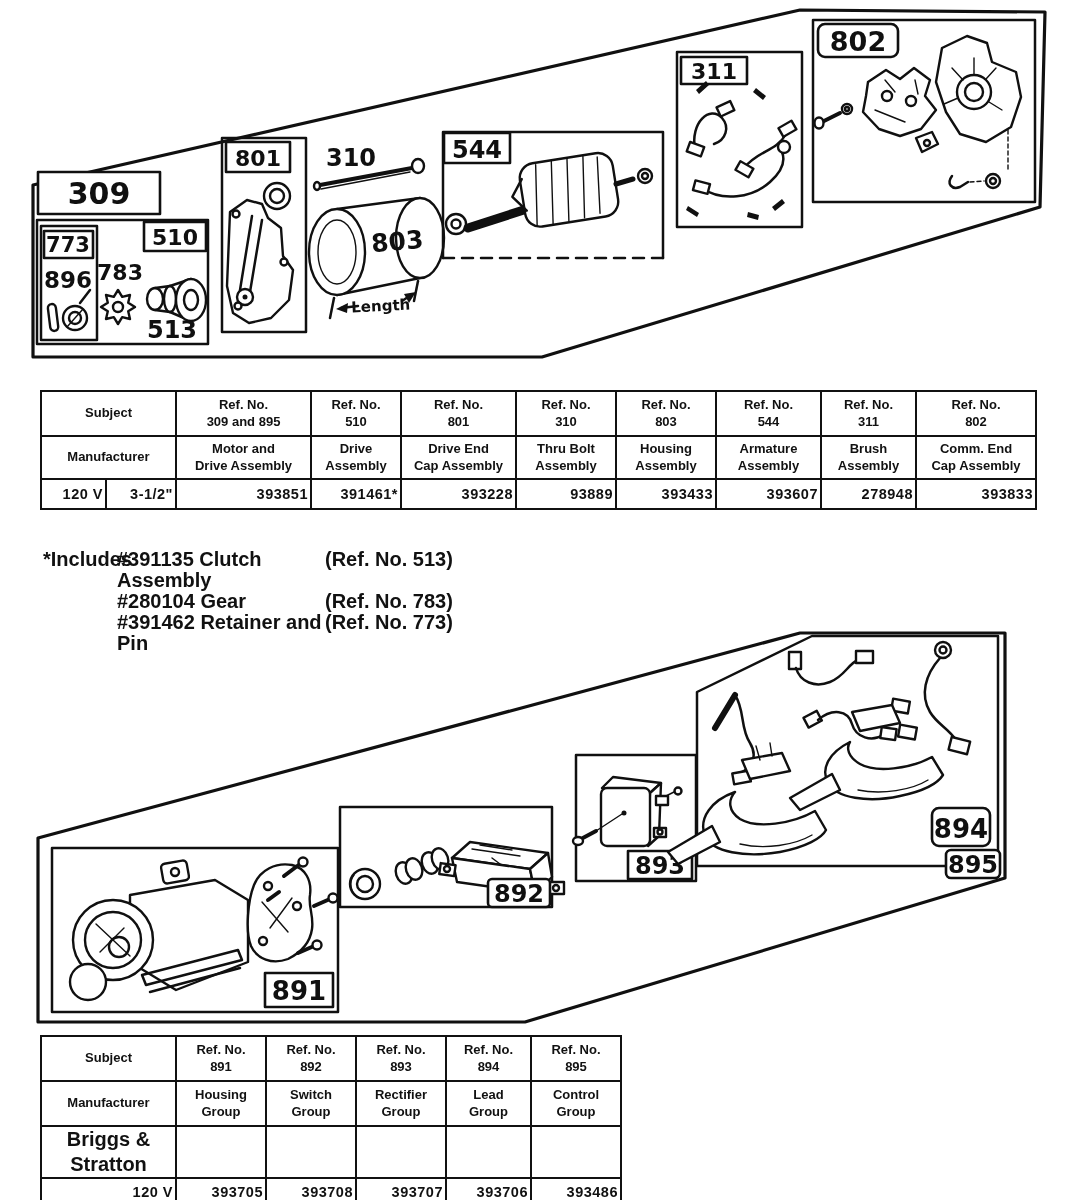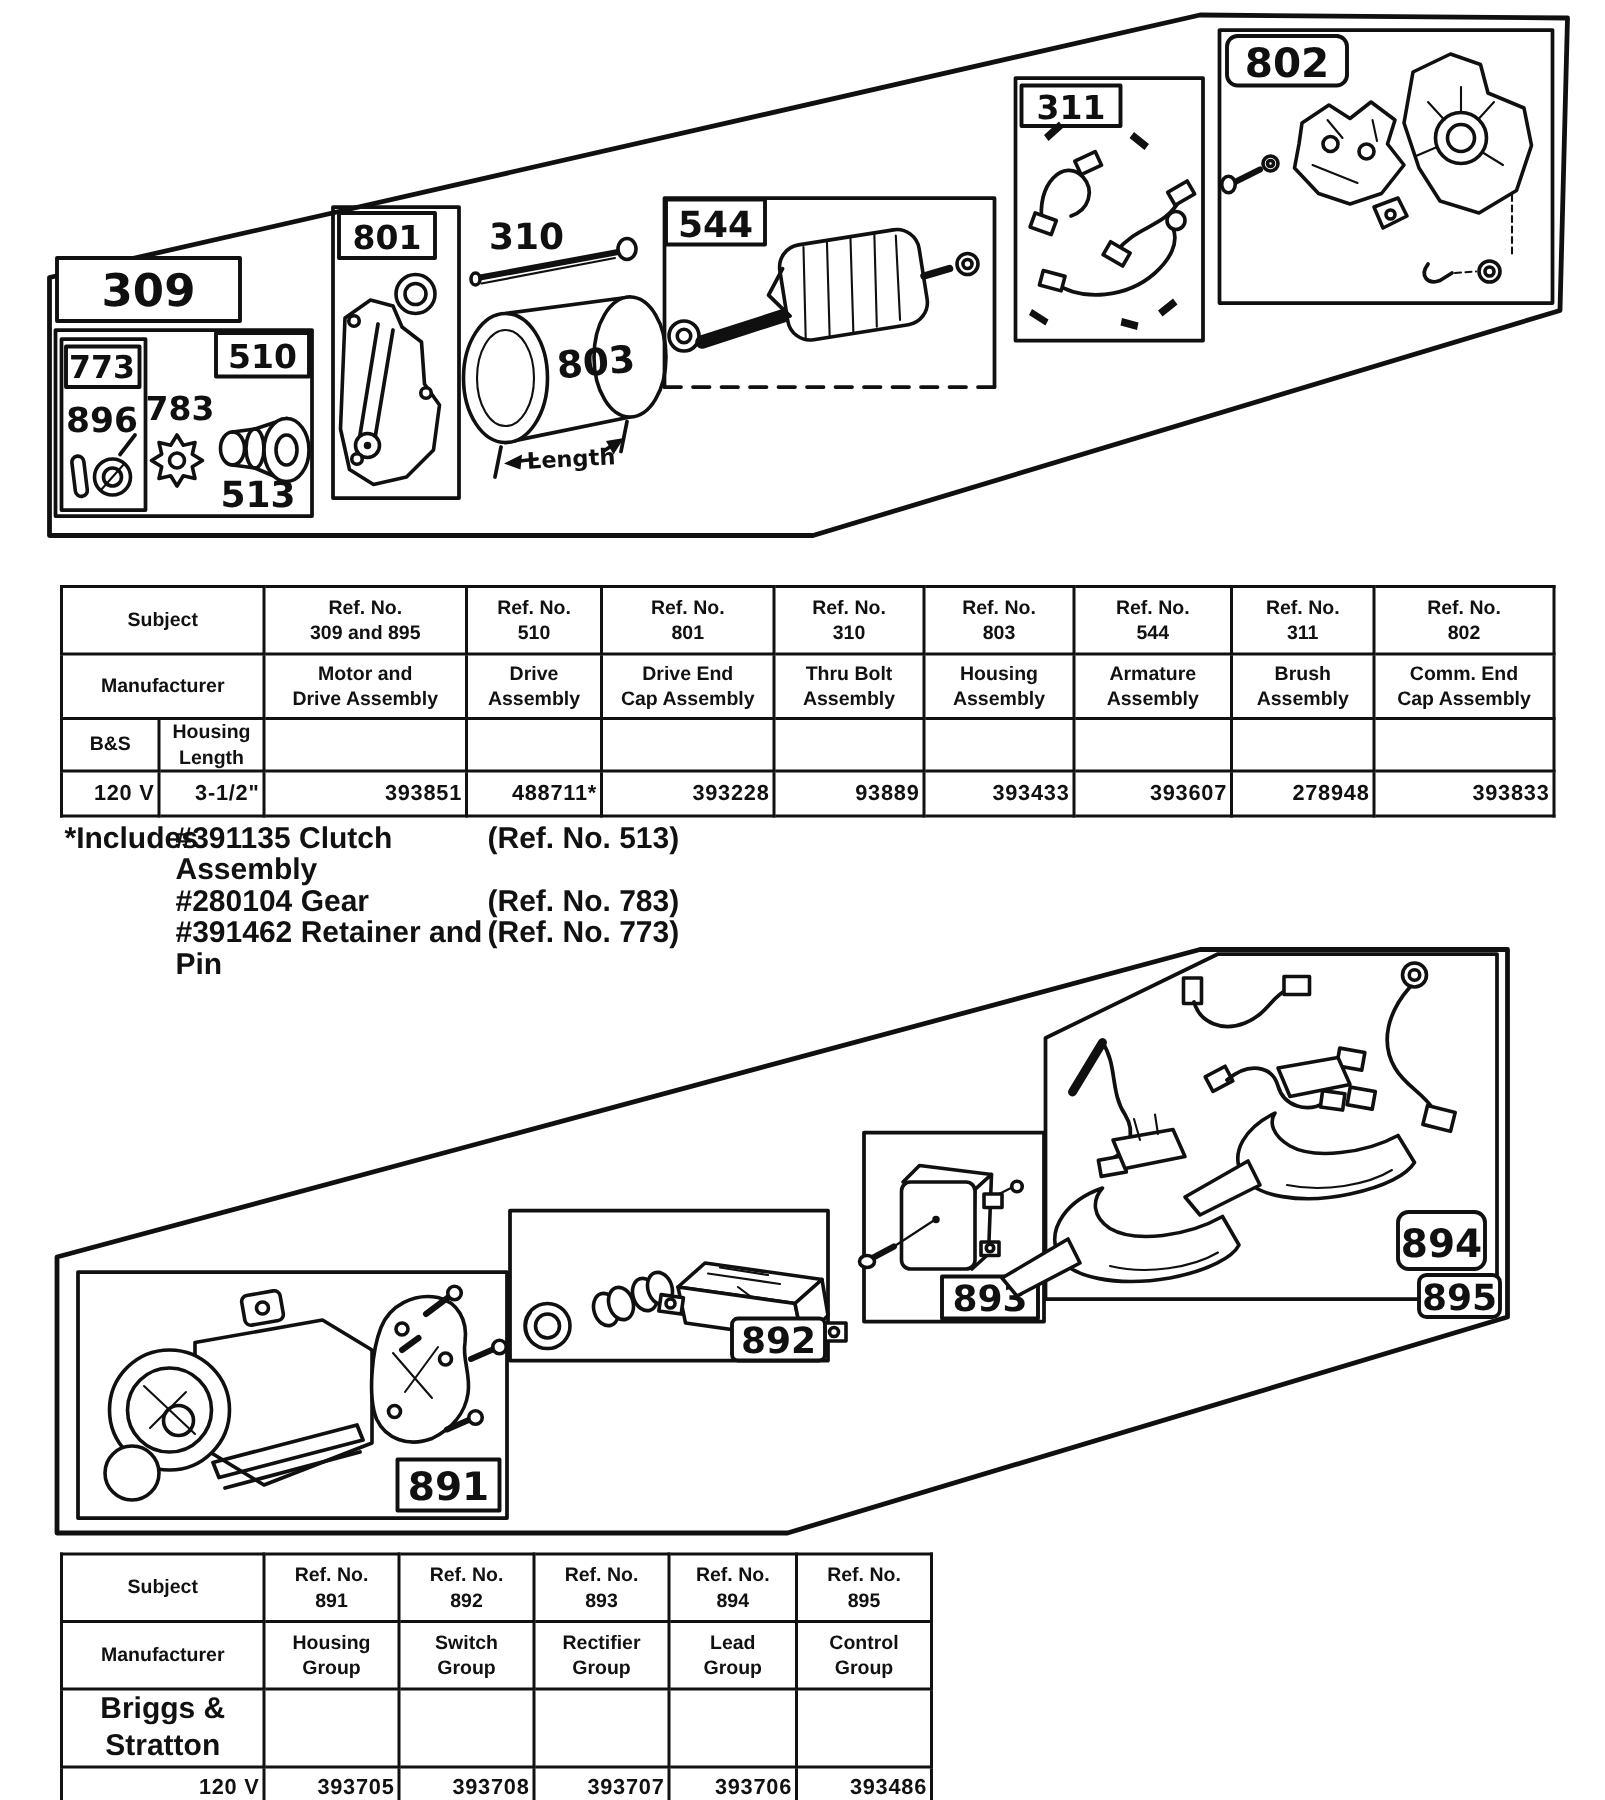--- a/index.html
+++ b/index.html
@@ -210,38 +210,25 @@
 Assembly</td>
       <td>Housing
 Assembly</td>
       <td>Armature
 Assembly</td>
       <td>Brush
 Assembly</td>
       <td>Comm. End
 Cap Assembly</td>
     </tr>
-    <tr style="height:35px">
-      <td>B&amp;S</td>
-      <td>Housing
-Length</td>
-      <td></td>
-          <td></td>
-      <td></td>
-          <td></td>
-      <td></td>
-          <td></td>
-      <td></td>
-          <td></td>
-    </tr>
     <tr style="height:30px">
       <td class="partno">120 V</td>
       <td class="partno">3-1/2"</td>
       <td class="partno">393851</td>
-      <td class="partno">488711*</td>
+      <td class="partno">391461*</td>
       <td class="partno">393228</td>
       <td class="partno">93889</td>
       <td class="partno">393433</td>
       <td class="partno">393607</td>
       <td class="partno">278948</td>
       <td class="partno">393833</td>
     </tr>
   </tbody>
     </table>
 

